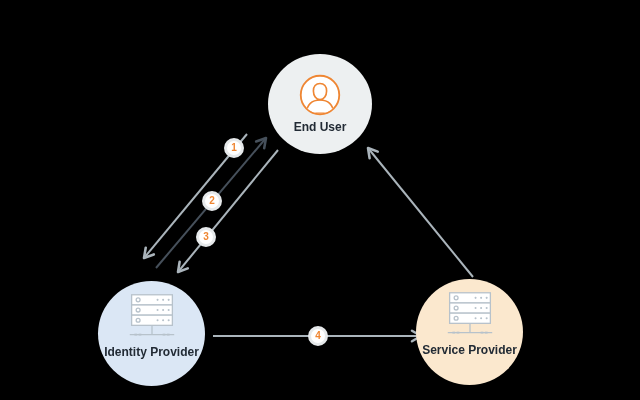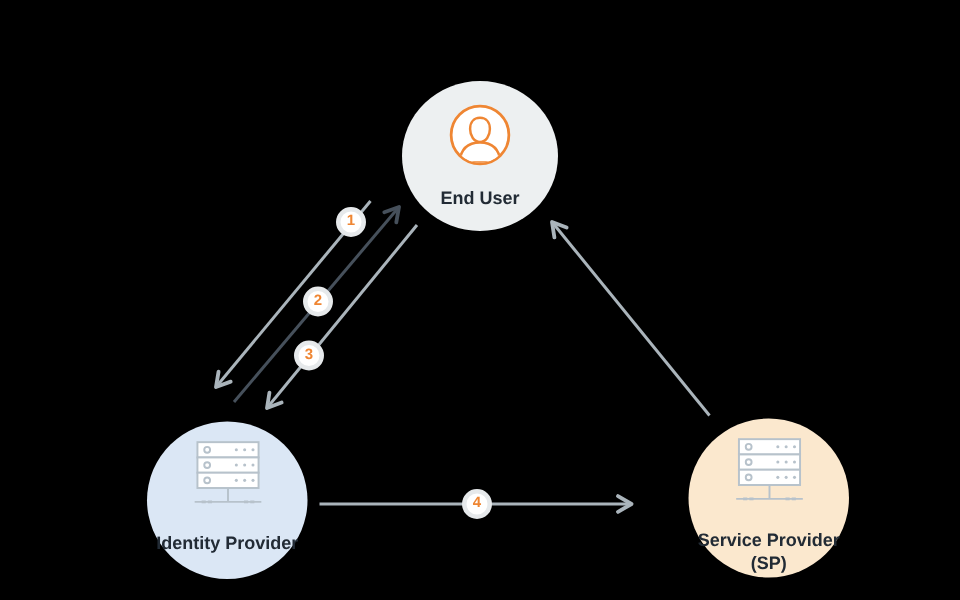--- a/index.html
+++ b/index.html
@@ -29,26 +29,26 @@
     left: 268px; top: 54px; width: 104px; height: 100px;
     background: var(--end-user-fill, #edf0f1);
     justify-content: center;
   }
   .node-idp {
     left: 98px; top: 281px; width: 107px; height: 105px;
     background: var(--idp-fill, #dbe7f5);
     padding-top: 11px;
   }
   .node-sp {
-    left: 459px; top: 279px; width: 107px; height: 106px;
+    left: 416px; top: 279px; width: 107px; height: 106px;
     background: var(--sp-fill, #fbe8ce);
     padding-top: 11px;
   }
   .node-label {
-    margin-top: 13px;
+    margin-top: 3px;
     font-size: 12px; font-weight: bold;
     color: var(--label-dark, #222b35);
     text-align: center; line-height: 15px;
     white-space: nowrap;
   }
   .icon-user { width: 44px; height: 44px; }
   .icon-server { width: 64px; height: 50px; }
 
   .badge {
     position: absolute;
@@ -164,21 +164,20 @@
         <rect x="45.5" y="45" width="3" height="2"></rect>
           <rect x="50" y="45" width="3" height="2"></rect>
       </g>
       <g stroke="var(--icon-stroke, #b7c2cb)" stroke-width="1.4" fill="none">
         <path d="M34,36 V46"></path>
         <path d="M10,46 H58"></path>
       </g>
     </svg>
     <div class="node-label">
       <div>Service Provider</div>
-      <div>(SP)</div>
     </div>
   </div>
 
   <div class="badge badge-1">
     <span>1</span>
   </div>
   <div class="badge badge-2">
     <span>2</span>
   </div>
   <div class="badge badge-3">

